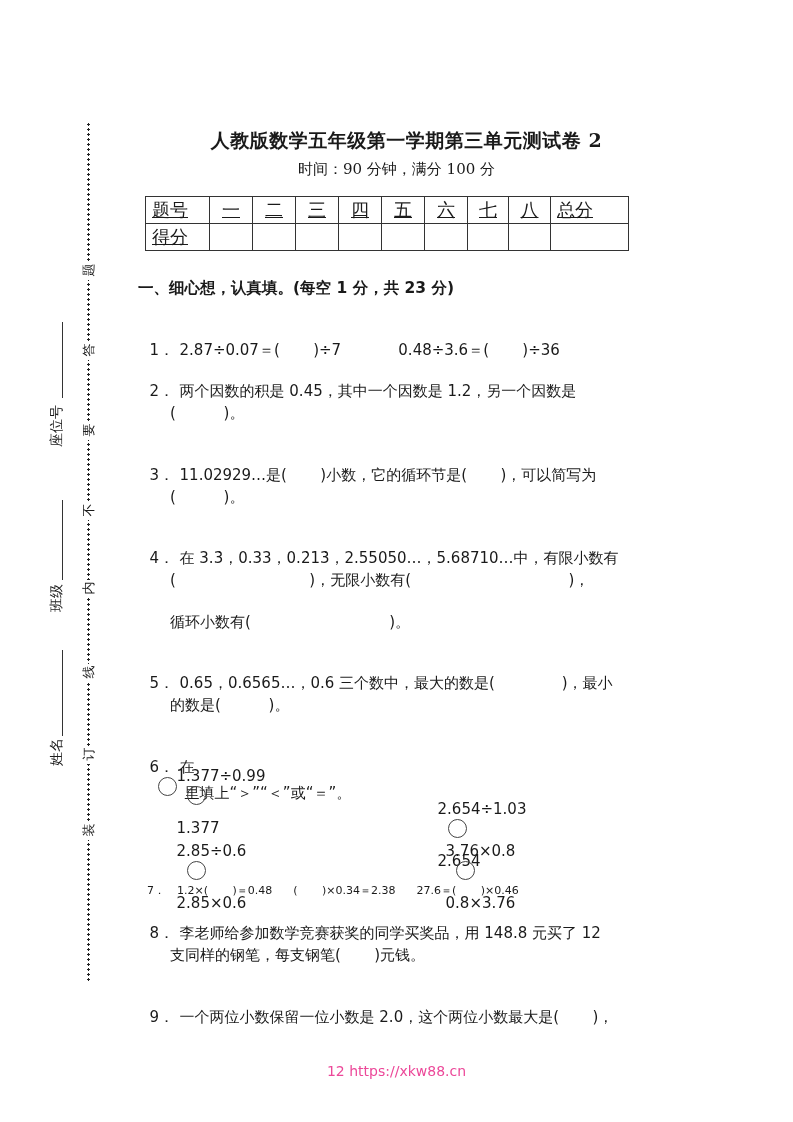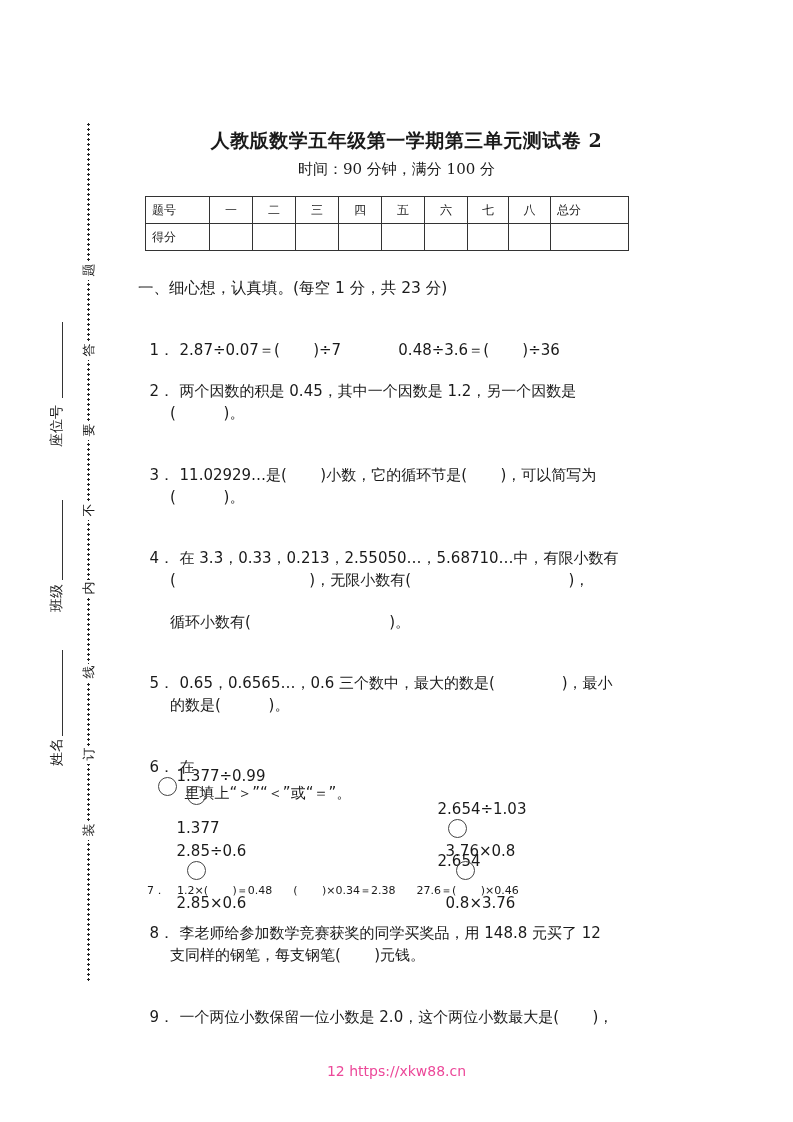--- a/index.html
+++ b/index.html
@@ -15,29 +15,29 @@
     font-size: 19px; font-weight: bold; letter-spacing: 0.5px;
     padding-left: 20px; box-sizing: border-box;
   }
   .subtitle {
     left: 0; width: 793px; top: 160px; text-align: center;
     font-family: "DejaVu Serif", "Liberation Serif", serif;
     font-size: 15px; box-sizing: border-box;
   }
   table.score {
     position: absolute; left: 145px; top: 196px; border-collapse: collapse;
-    font-family: "DejaVu Serif", "Liberation Serif", serif; font-size: 12px;
+    font-family: "DejaVu Serif", "Liberation Serif", serif; font-size: 18px; text-decoration: underline;
   }
   table.score td {
     border: 1px solid #333; height: 27px; padding: 0 0 0 6px; box-sizing: border-box;
     text-align: left; vertical-align: middle;
   }
   table.score td.c { text-align: center; padding: 0; }
   .section-head {
-    left: 138px; top: 278px; font-size: 15.5px; font-weight: normal;
+    left: 138px; top: 278px; font-size: 15.5px; font-weight: bold;
   }
   .line {
     left: 140px; font-size: 15px; white-space: pre; line-height: 20px;
   }
   .num { display: inline-block; width: 30px; }
   .circle {
     display: inline-block; width: 17px; height: 17px; border: 1px solid #444;
     border-radius: 50%; vertical-align: 2px;
   }
   .margin-rot {

